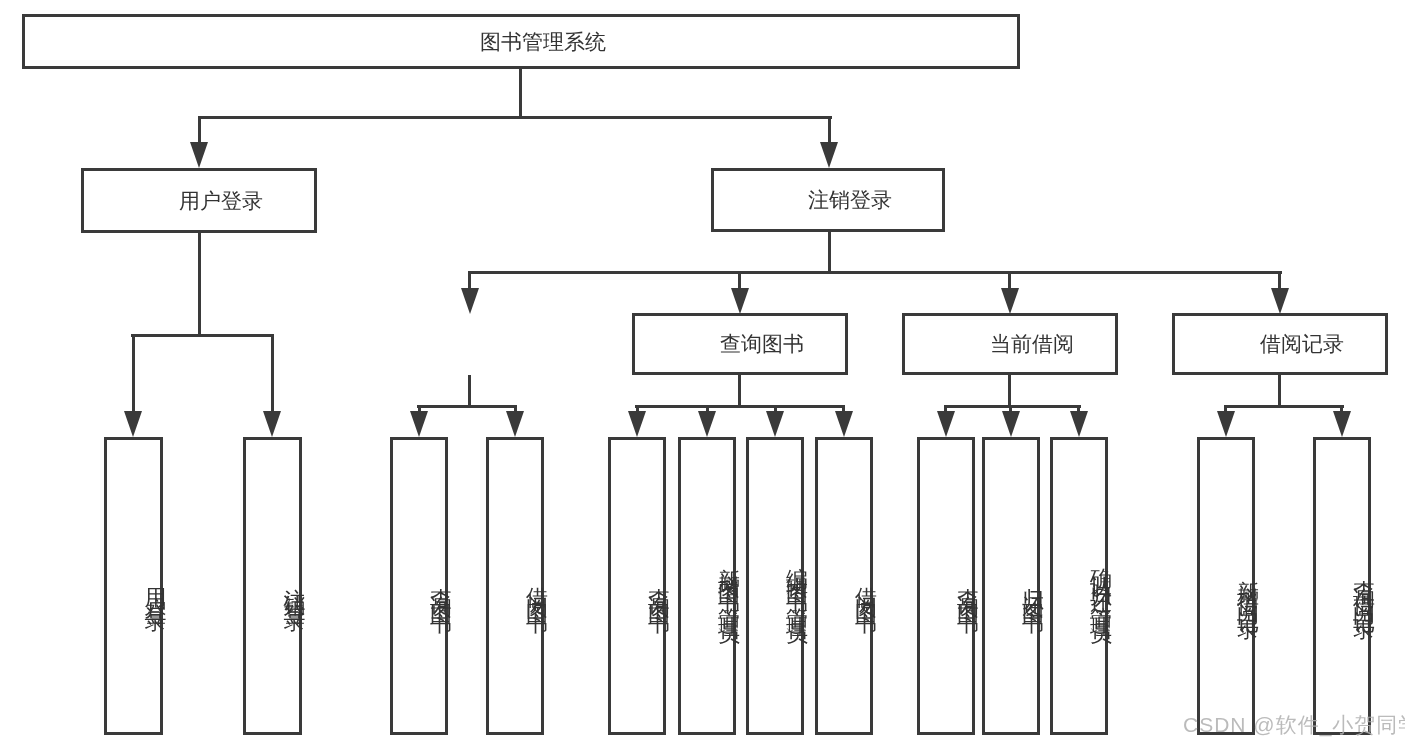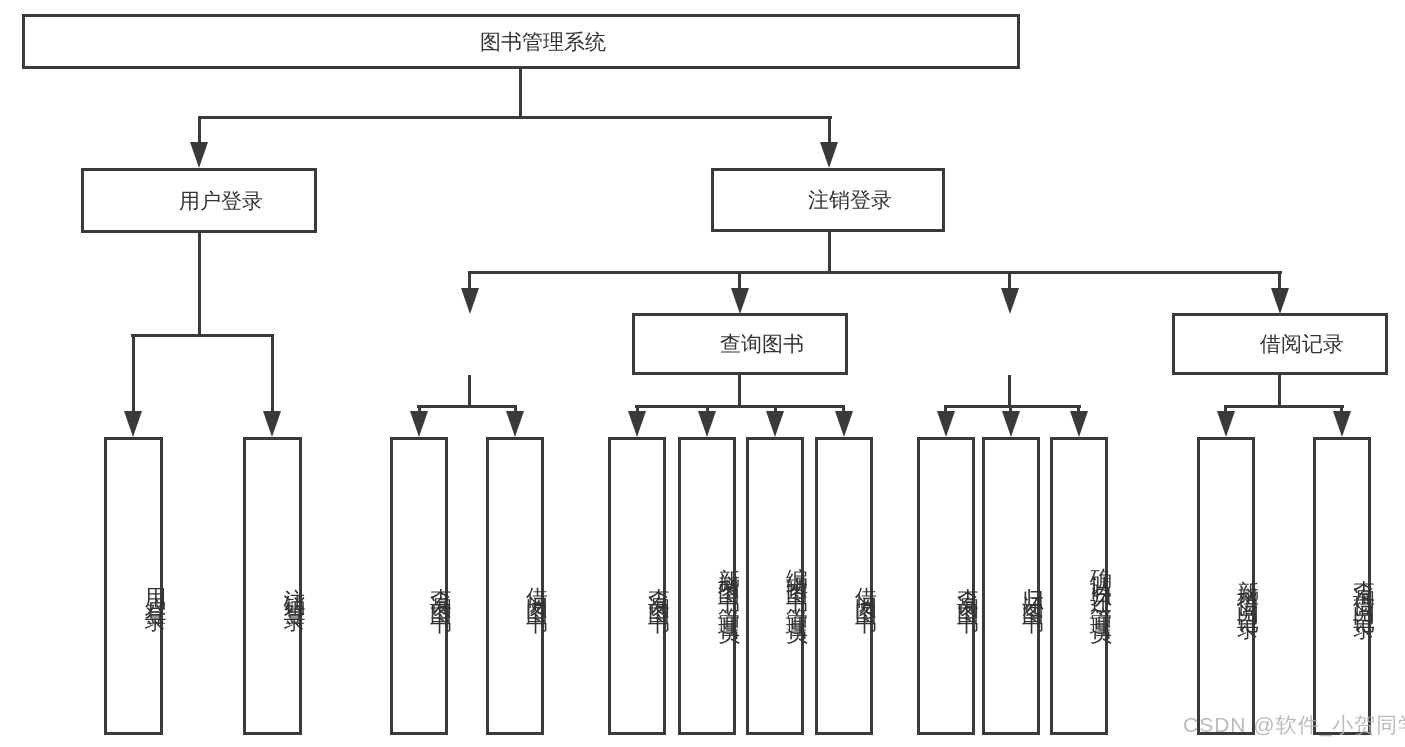--- a/index.html
+++ b/index.html
@@ -65,20 +65,23 @@
   <div class="arrow" style="left:461px;top:288px;"></div>
   <div class="vline" style="left:738px;top:271px;height:20px;"></div>
   <div class="arrow" style="left:731px;top:288px;"></div>
   <div class="vline" style="left:1008px;top:271px;height:20px;"></div>
   <div class="arrow" style="left:1001px;top:288px;"></div>
   <div class="vline" style="left:1278px;top:271px;height:20px;"></div>
   <div class="arrow" style="left:1271px;top:288px;"></div>
 
   <div class="box" style="left:632px;top:313px;width:216px;height:62px;">
     <span>查询图书</span>
+  </div>
+  <div class="box" style="left:902px;top:313px;width:216px;height:62px;">
+    <span>当前借阅</span>
   </div>
   <div class="box" style="left:1172px;top:313px;width:216px;height:62px;">
     <span>借阅记录</span>
   </div>
 
   <div class="vline" style="left:468px;top:375px;height:33px;"></div>
   <div class="hline" style="left:417px;top:405px;width:100px;"></div>
   <div class="vline" style="left:418px;top:405px;height:10px;"></div>
   <div class="arrow" style="left:410px;top:411px;"></div>
   <div class="vline" style="left:514px;top:405px;height:10px;"></div>

